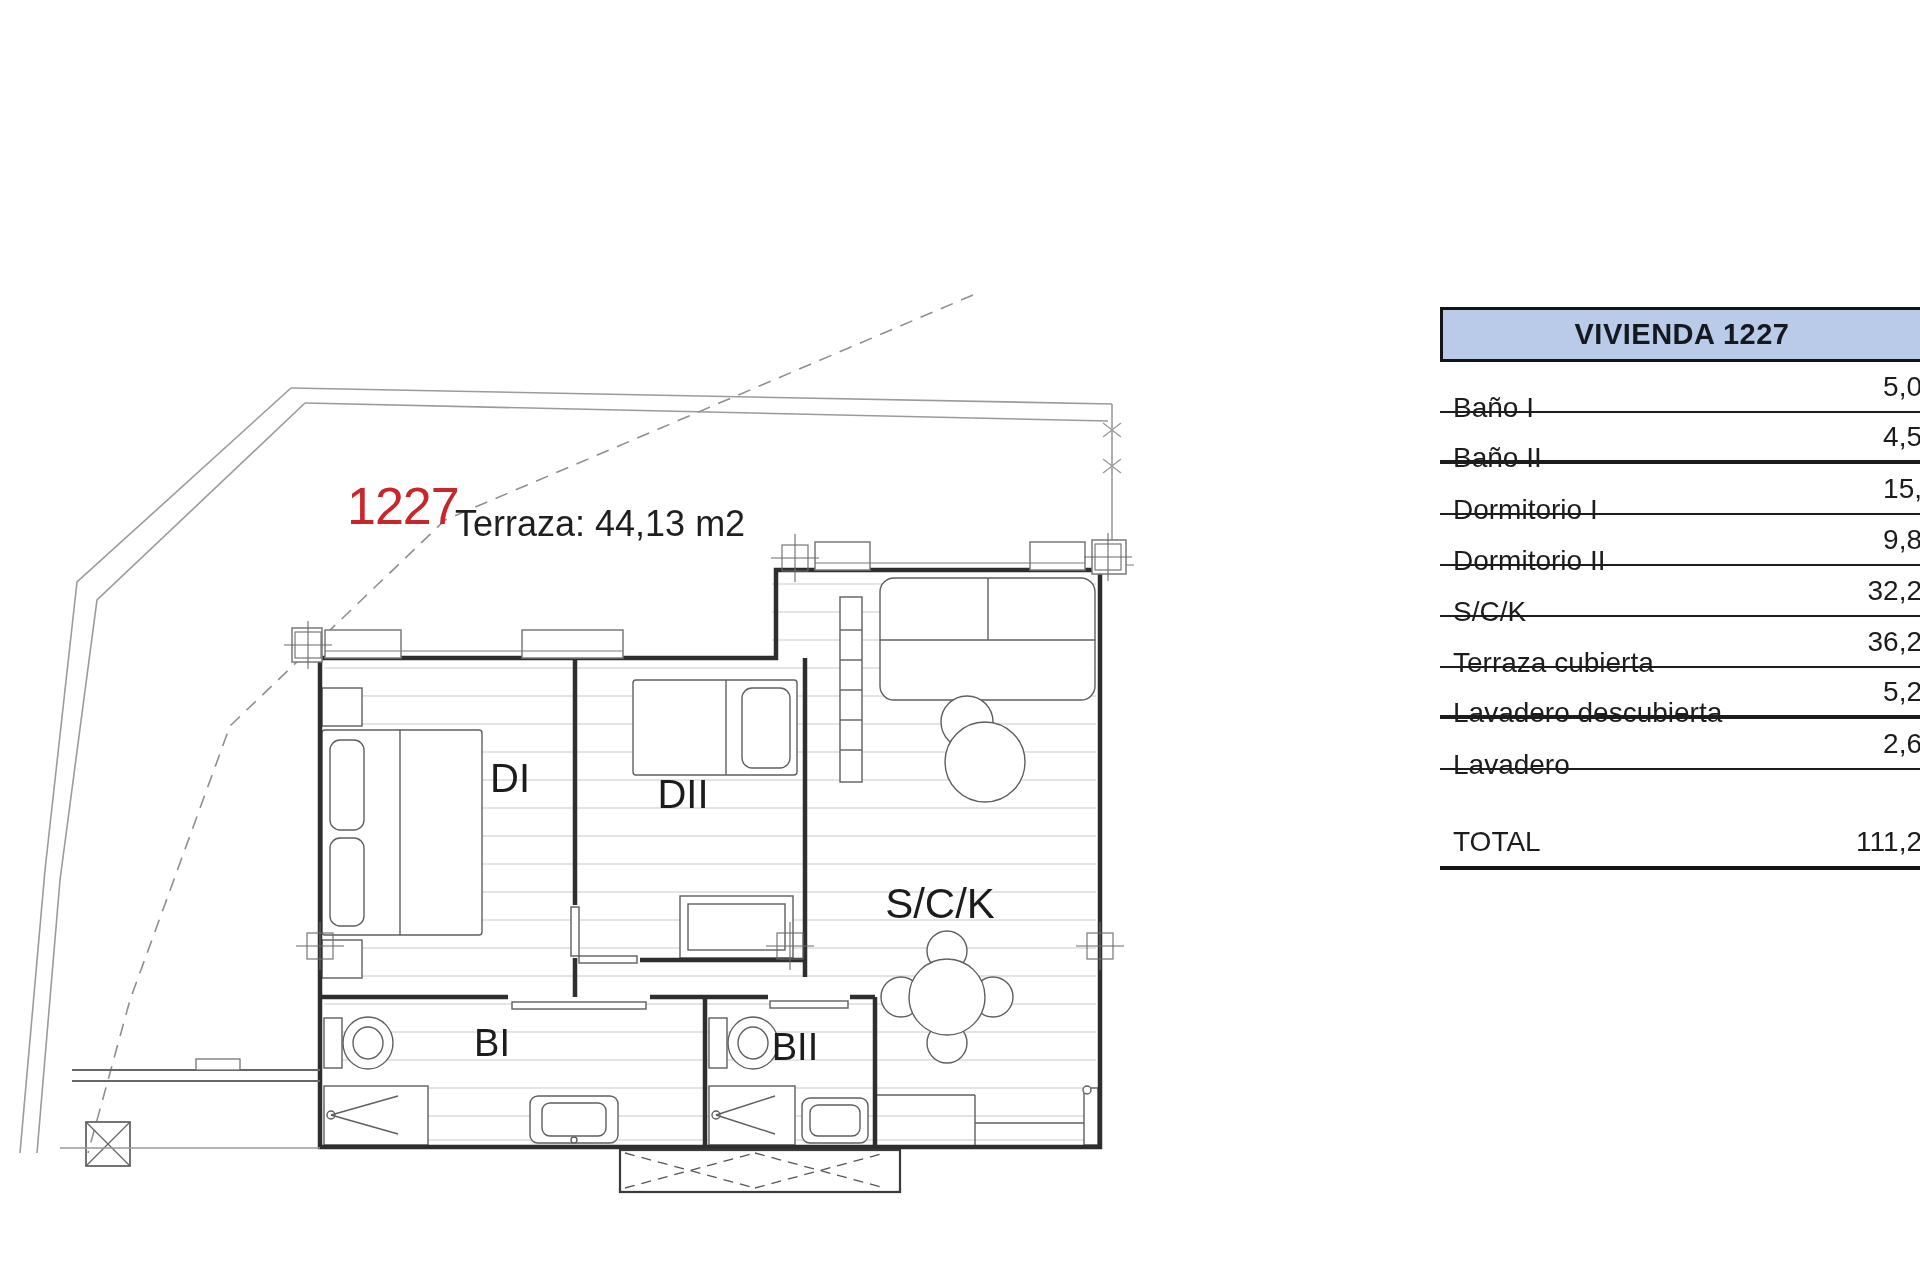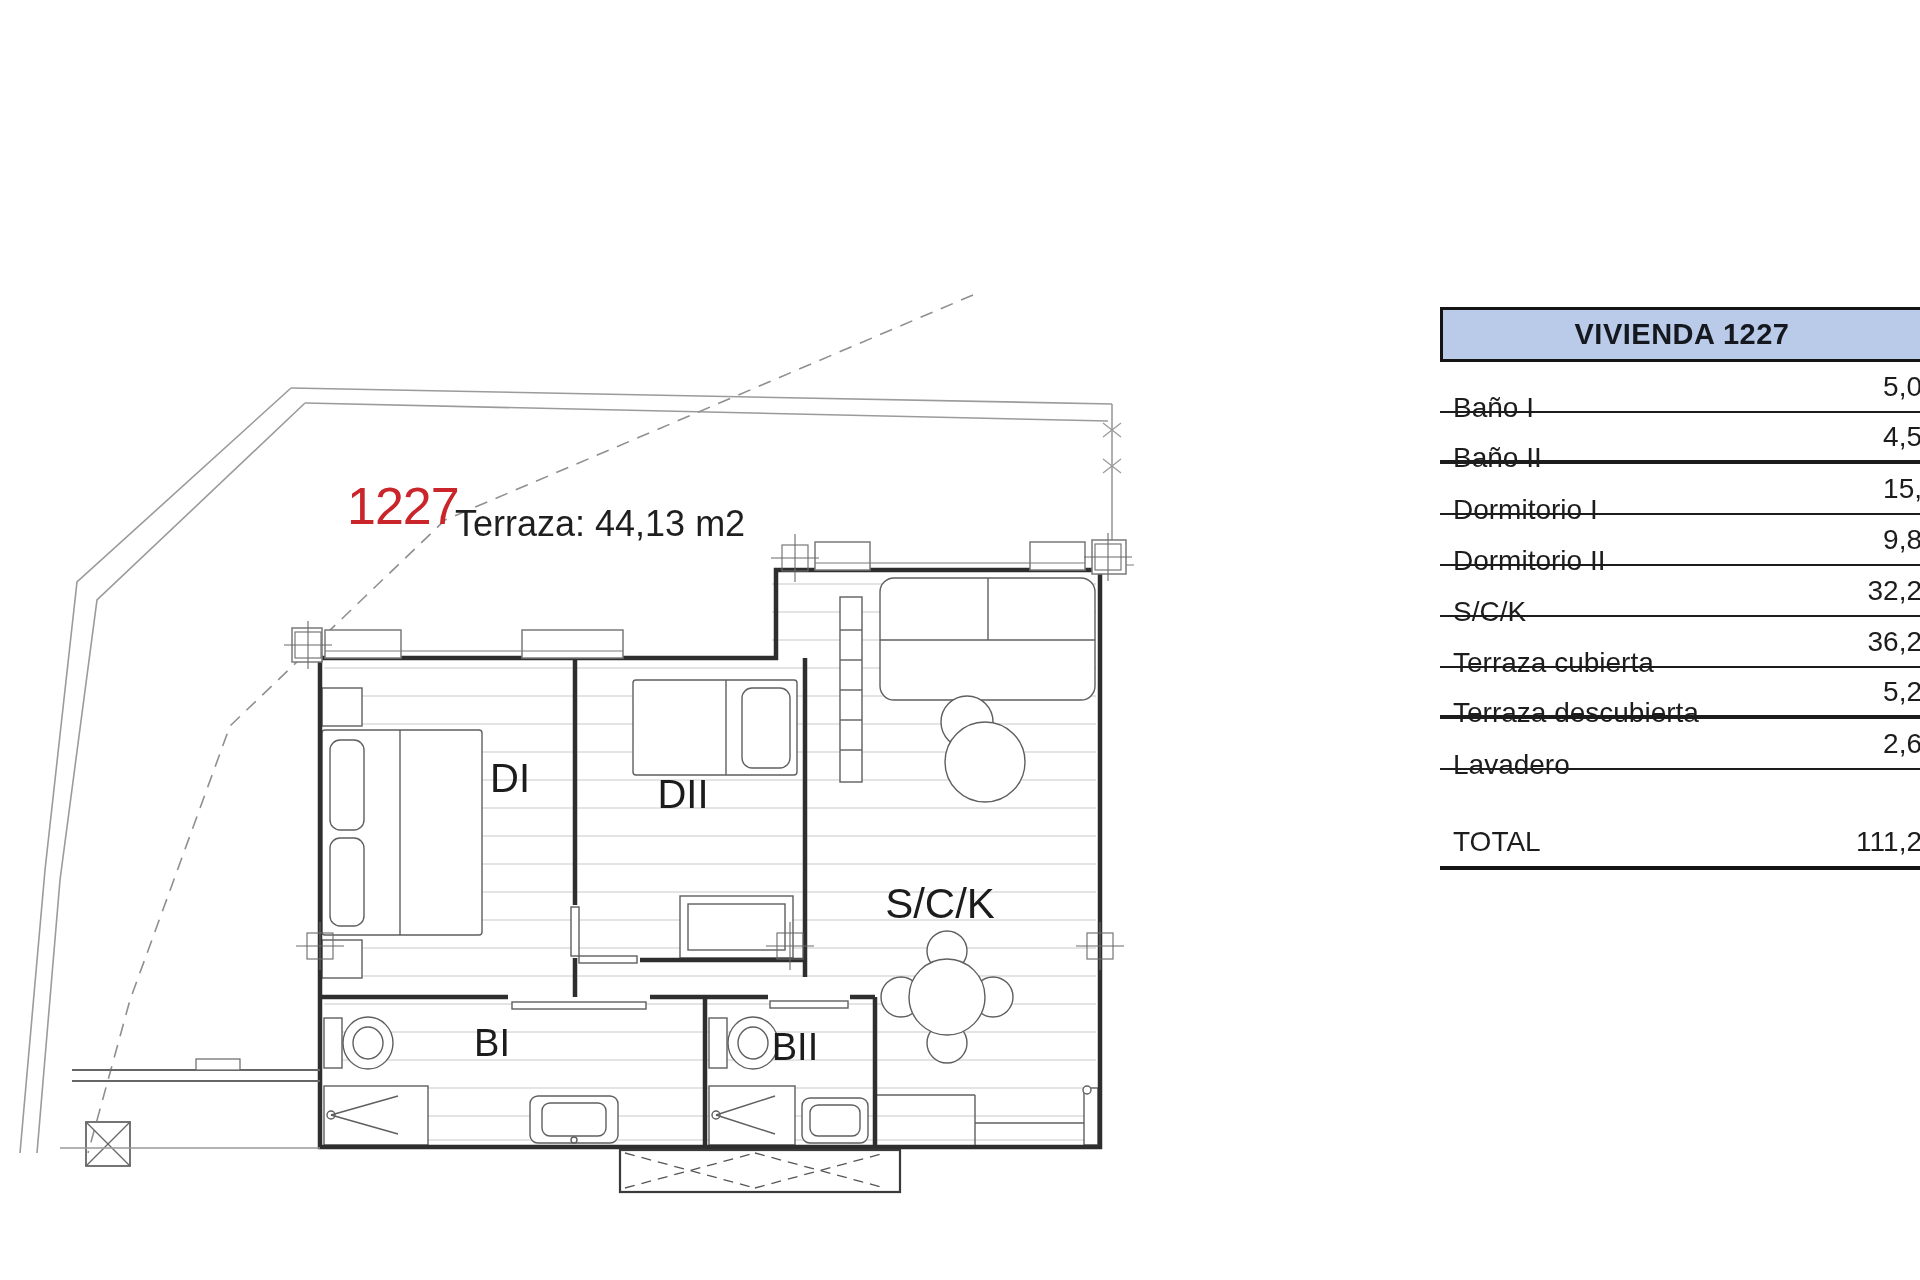--- a/index.html
+++ b/index.html
@@ -266,21 +266,21 @@
     </div>
     <div class="row">
       <span class="lab">S/C/K</span>
       <span class="val">32,2</span>
     </div>
     <div class="row">
       <span class="lab">Terraza cubierta</span>
       <span class="val">36,2</span>
     </div>
     <div class="row thick">
-      <span class="lab">Terraza descubierta</span>
+      <span class="lab">Lavadero descubierta</span>
       <span class="val">5,2</span>
     </div>
     <div class="row">
       <span class="lab">Lavadero</span>
       <span class="val">2,6</span>
     </div>
 
     <div class="total-row">
       <span class="lab">TOTAL</span>
       <span class="val">111,2</span>

